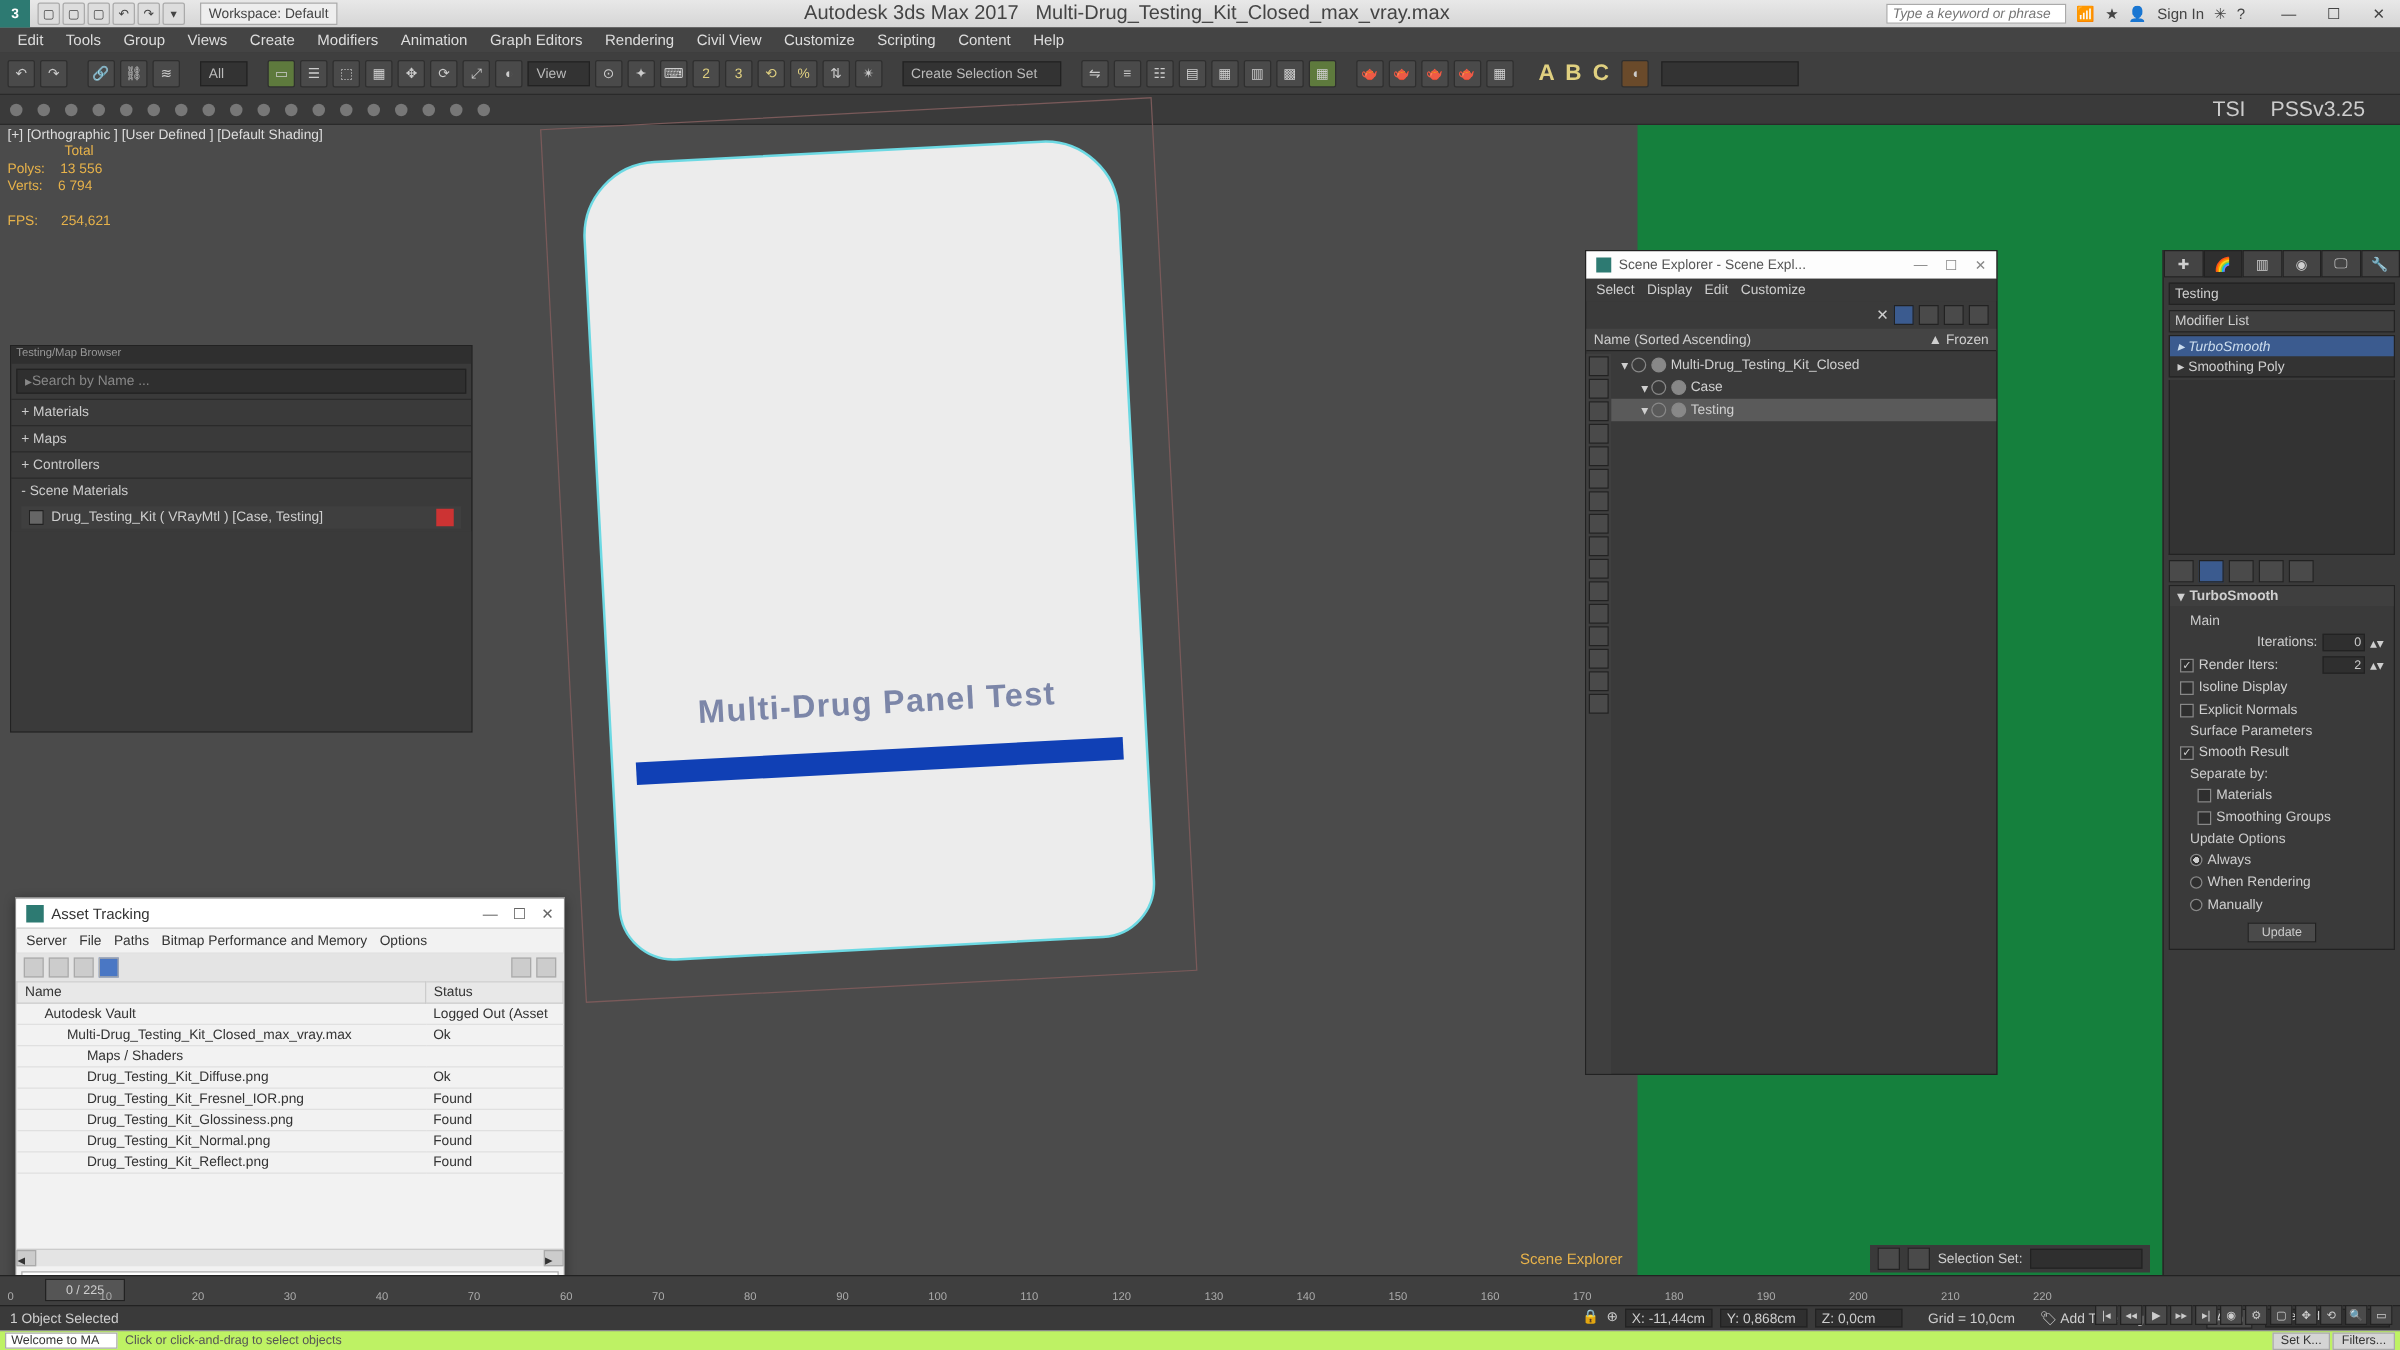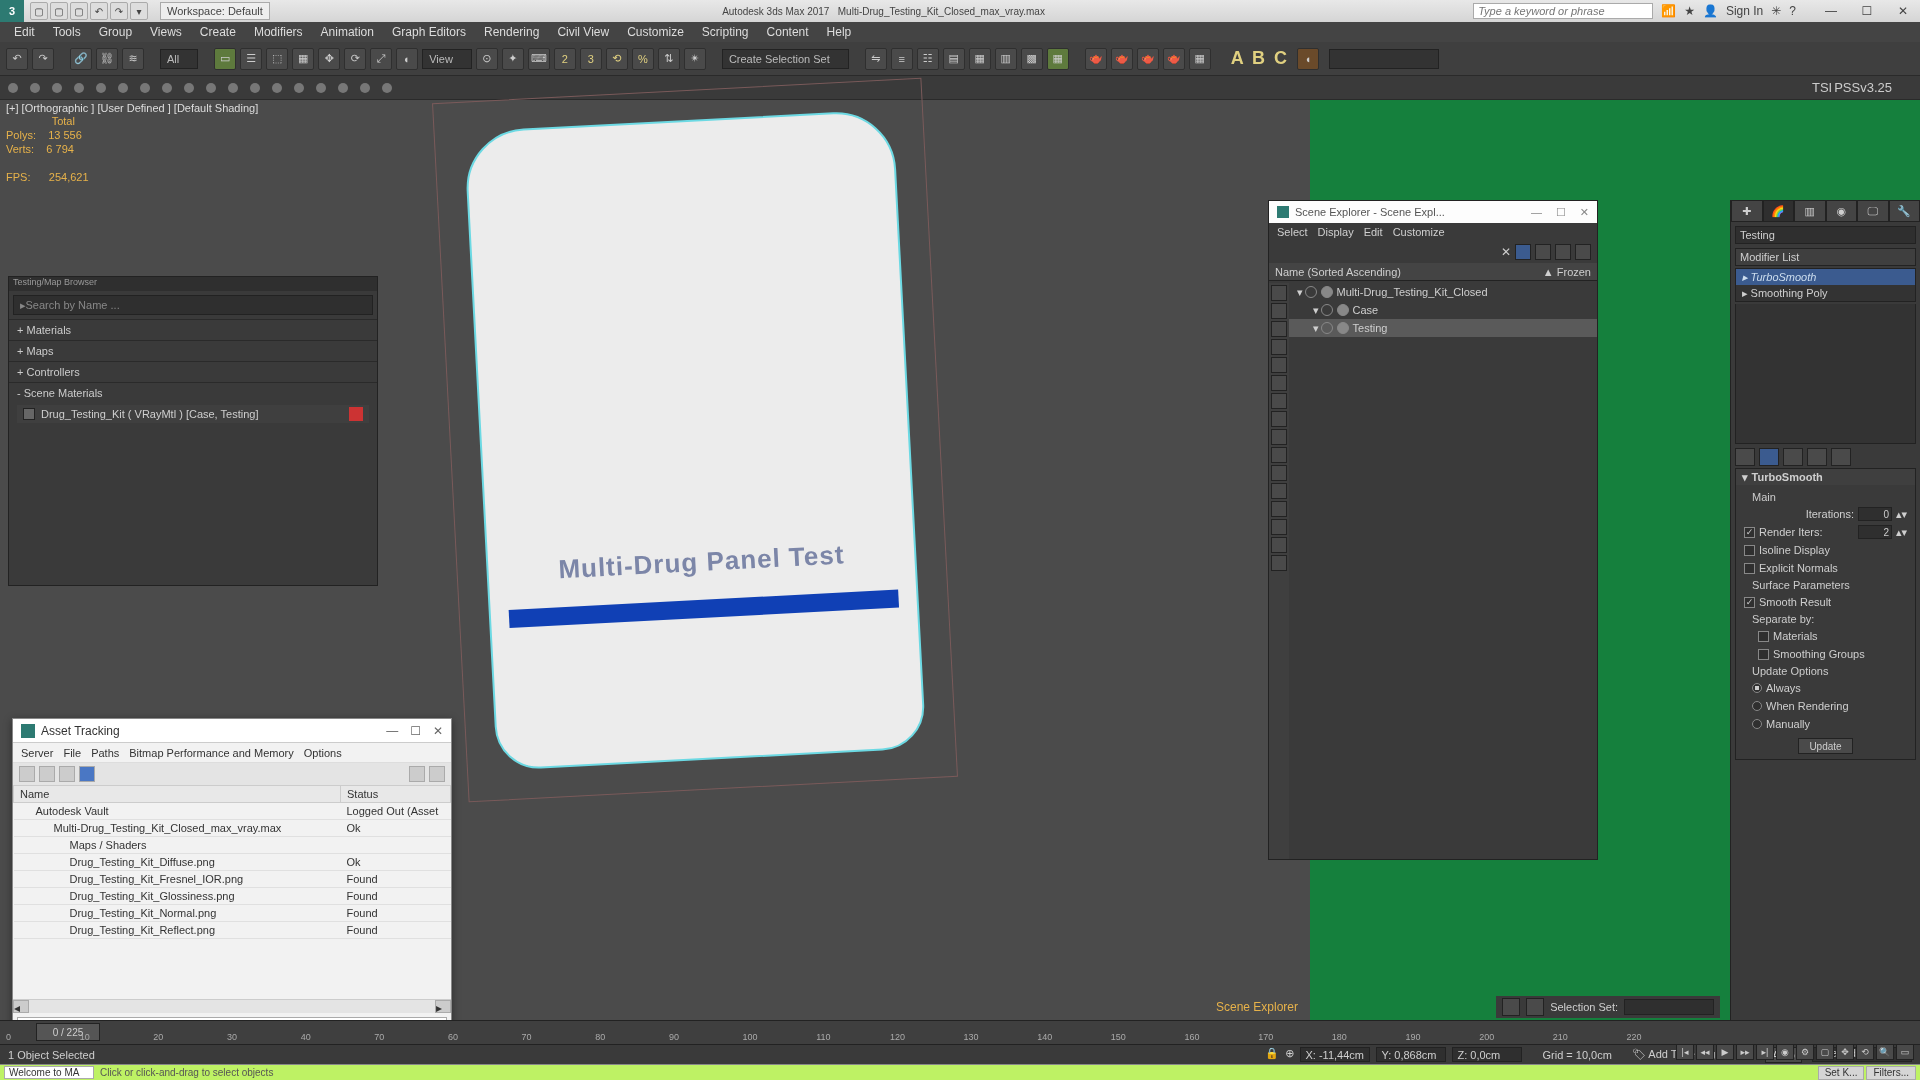--- a/index.html
+++ b/index.html
@@ -4,42 +4,42 @@
 <style>
 * { margin: 0; padding: 0; box-sizing: border-box; font-family: "Segoe UI", Tahoma, sans-serif; }
 html, body { width: 1920px; height: 1080px; overflow: hidden; background: #3a3a3a; color: #cfcfcf; font-size: 12px; user-select: none; }
 
 
 .titlebar { height: 22px; background: linear-gradient(#e8e8e8,#d5d5d5); display: flex; align-items: center; color: #444; }
 .titlebar .logo { width: 24px; height: 22px; background: #2d7a72; color: #fff; display: flex; align-items: center; justify-content: center; font-weight: bold; font-size: 11px; }
 .titlebar .qat { display: flex; gap: 2px; margin: 0 6px; }
 .titlebar .qat .b { width: 18px; height: 18px; background: #ddd; border: 1px solid #aaa; border-radius: 2px; display:flex; align-items:center; justify-content:center; font-size:10px; }
 .titlebar .ws { margin-left: 6px; font-size: 11px; padding: 2px 6px; border: 1px solid #aaa; background: #eee; }
-.titlebar .center { flex: 1; text-align: center; font-size: 10px; margin-left: 24px; }
-.titlebar .search { width: 180px; height: 16px; background: #fff; border: 1px solid #aaa; font-style: italic; color: #888; padding: 0 4px; font-size: 11px; }
+.titlebar .center { flex: 1; text-align: center; font-size: 16px; margin-left: 24px; }
+.titlebar .search { width: 144px; height: 16px; background: #fff; border: 1px solid #aaa; font-style: italic; color: #888; padding: 0 4px; font-size: 11px; }
 .titlebar .right { display: flex; align-items: center; gap: 8px; margin: 0 8px; }
 .titlebar .winbtn { display: flex; gap: 2px; margin-left: 10px; }
 .titlebar .winbtn div { width: 34px; height: 18px; display:flex; align-items:center; justify-content:center; font-size:12px; }
 
 
 .menubar { height: 20px; background: #444; display: flex; align-items: center; padding: 0 6px; gap: 2px; font-size: 12px; }
 .menubar span { padding: 2px 8px; color: #ddd; }
 
 
 .maintb { height: 34px; background: #3f3f3f; border-bottom: 1px solid #2a2a2a; display: flex; align-items: center; padding: 0 6px; gap: 4px; }
 .maintb .btn { width: 22px; height: 22px; background: #4a4a4a; border: 1px solid #2f2f2f; border-radius: 2px; display:flex;align-items:center;justify-content:center;font-size:11px;color:#ccc; }
 .maintb .btn.on { background:#5e7a3d; }
 .maintb .combo { height: 20px; background: #333; border: 1px solid #222; color: #bbb; padding: 0 18px 0 6px; font-size: 11px; display:flex;align-items:center; }
 .maintb .sep { width: 8px; }
 .maintb .abc { font-size: 18px; font-weight: bold; letter-spacing: 2px; color:#e0d080; margin:0 4px; }
 
 
 .dottb { height: 24px; background: #3a3a3a; border-bottom: 1px solid #2a2a2a; display:flex; align-items:center; padding:0 8px; gap:12px; }
 .dottb .dot { width:10px; height:10px; border-radius:50%; background:#777; }
-.dottb .txt { margin-left:auto; font-size:13px; color:#ccc; display:flex; gap:2px; padding-right:20px;}
+.dottb .txt { margin-left:auto; font-size:17px; color:#ccc; display:flex; gap:20px; padding-right:20px;}
 
 
 .workarea { position: absolute; top: 100px; left: 0; right: 0; bottom: 60px; background: #15803d; }
 
 
 .viewport { position: absolute; left: 0; top: 0; right: 610px; bottom: 0; background: #4b4b4b; }
 .vp-label { position:absolute; left:6px; top:2px; font-size:11px; color:#ddd; }
 .vp-stats { position:absolute; left:6px; top:14px; font-size:11px; color:#e7b24a; line-height:14px; white-space:pre; }
 .vp-object { position:absolute; left:480px; top:20px; width:430px; height:640px; }
 .vp-object .cup { position:absolute; inset:0; background:#ececec; border-radius:60px 60px 44px 44px; border:2px solid #6cd9e3; transform:rotate(-3deg); }

